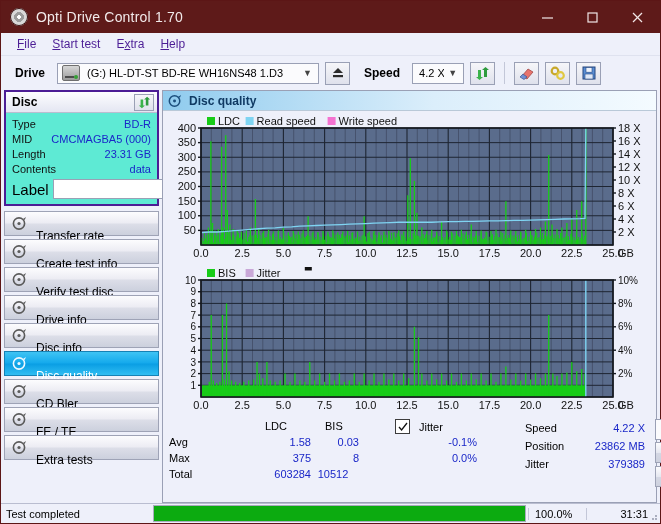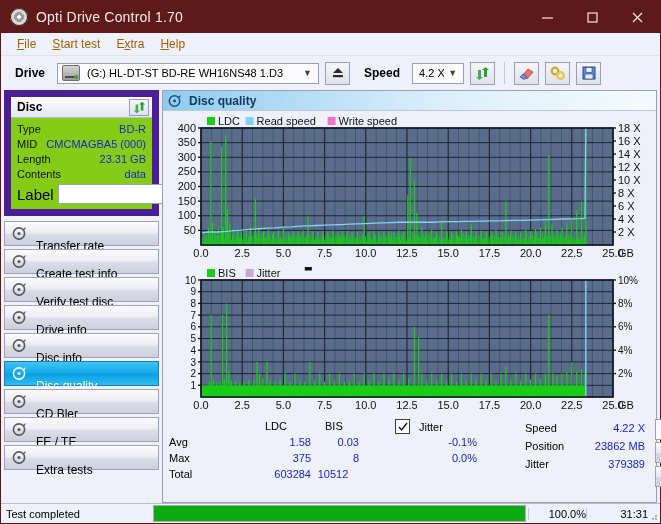--- a/index.html
+++ b/index.html
@@ -53,21 +53,21 @@
   .menubar {
     height: 22px; flex: none;
     background: #eef0fa;
     display: flex; align-items: center;
     padding-left: 8px;
     border-bottom: 1px solid #dfe2ef;
   }
   .menuitem {
     padding: 2px 8px;
     font-size: 12px;
-    color: #a16207;
+    color: #4c1d95;
   }
   .menuitem u { text-decoration: underline; }
   
   .toolbar {
     height: 34px; flex: none;
     display: flex; align-items: center;
     padding: 0 6px;
     background: #eef0fa;
     gap: 6px;
   }
@@ -113,22 +113,22 @@
     padding: 0 3px 0 3px;
     gap: 3px;
     min-height: 0;
   }
   .left {
     width: 155px; flex: none;
     display: flex; flex-direction: column;
     min-height: 0;
   }
   .panel {
-    border: 7px solid #4c1d95;
-    background: #84cc16;
+    border: 2px solid #4c1d95;
+    background: #5eead4;
   }
   .disc-panel { flex: none; }
   .disc-head {
     height: 20px;
     background: linear-gradient(#fdfdff,#e4e6f2);
     border-bottom: 1px solid #b9bdd0;
     display: flex; align-items: center;
     padding: 0 3px 0 6px;
     font-weight: bold; font-size: 12px;
   }
@@ -228,21 +228,21 @@
     background: #eef0fa;
     font-size: 11px;
   }
   .sb-text { width: 150px; padding-left: 5px; box-sizing: border-box; }
   .sb-prog {
     flex: 1; height: 15px; margin: 0 2px;
     border: 1px solid #a8acbd; background: #fff;
     position: relative; overflow: hidden;
   }
   .sb-prog .fill { height: 100%; background: #0cab10; }
-  .sb-pct { width: 58px; text-align: right; padding-left: 6px; border-left: 1px solid #c3c7d8; box-sizing: border-box; }
+  .sb-pct { width: 58px; text-align: left; padding-left: 6px; border-left: 1px solid #c3c7d8; box-sizing: border-box; }
   .sb-time { width: 74px; text-align: right; padding-right: 12px; border-left: 1px solid #c3c7d8; box-sizing: border-box; }
   .grip { position: absolute; right: 2px; bottom: 2px; width: 10px; height: 10px; }
 </style>
 </head>
 <body>
 
 <div class="window">
 
   <div class="titlebar">
     <div class="app-icon"></div>

